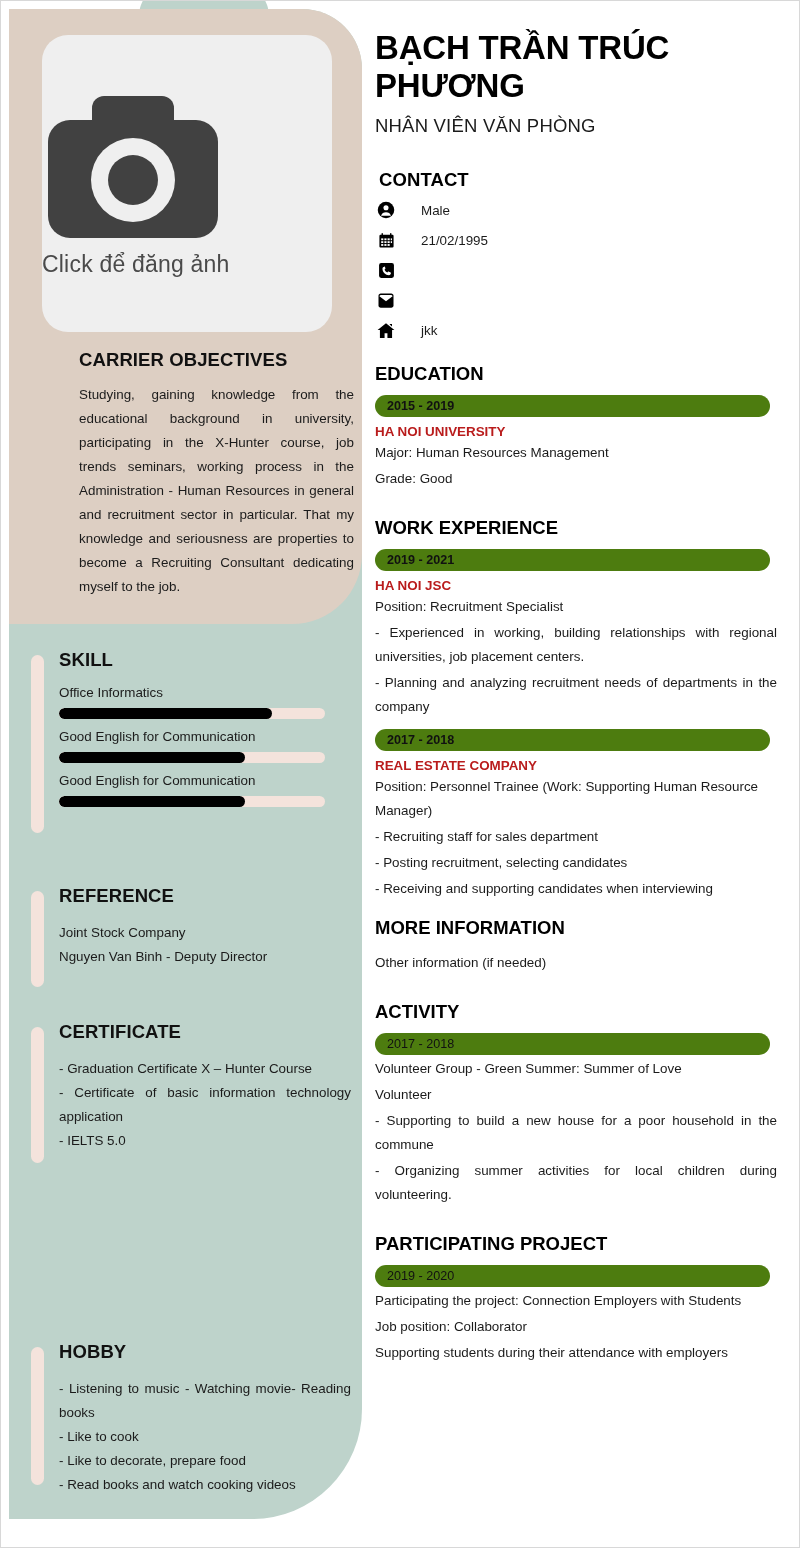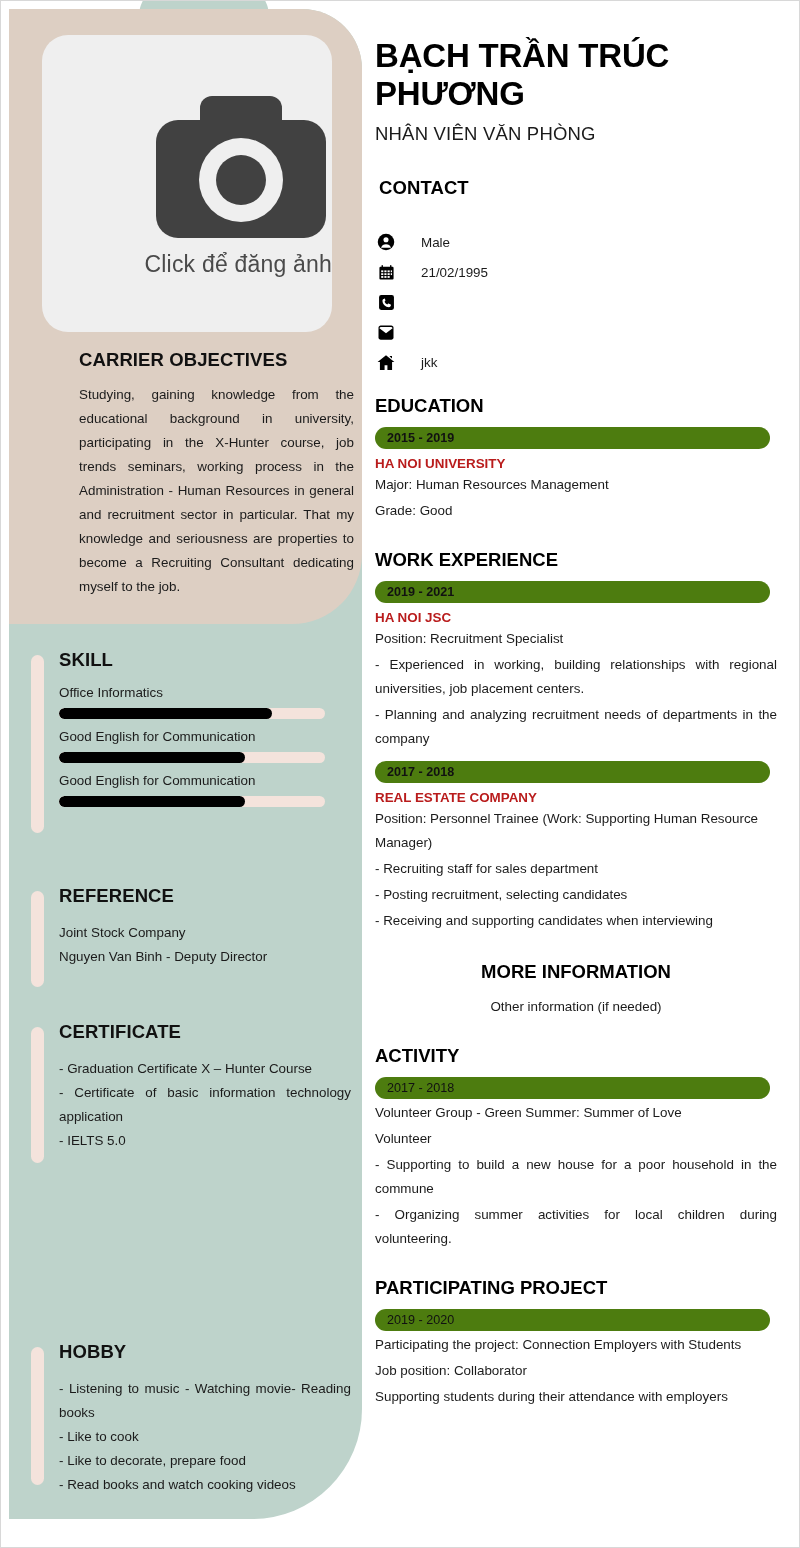--- a/index.html
+++ b/index.html
@@ -69,21 +69,21 @@
   .photo-box {
     position: absolute;
     left: 33px;
     top: 26px;
     width: 290px;
     height: 297px;
     background: #efefef;
     border-radius: 26px;
     display: flex;
     flex-direction: column;
-    align-items: flex-end;
+    align-items: flex-start;
     justify-content: center;
     cursor: pointer;
   }
   .camera-icon { width: 182px; height: 155px; display: block; }
   .photo-caption {
     margin-top: 6px;
     font-size: 23px;
     color: #4a4a4a;
     letter-spacing: 0.2px;
   }
@@ -167,38 +167,38 @@
     top: 8px;
     width: 402px;
   }
 
   .cv-name {
     font-size: 33px;
     font-weight: bold;
     line-height: 38px;
     color: #000;
     letter-spacing: -0.2px;
-    margin-top: 28px;
+    margin-top: 20px;
   }
   .cv-role {
     font-size: 18.5px;
     color: #1b1b1b;
     margin-top: 10px;
     letter-spacing: 0.2px;
   }
 
   .r-heading {
     font-size: 18.5px;
     font-weight: bold;
     color: #000;
     letter-spacing: 0.1px;
   }
   .contact-heading { margin-top: 32px; padding-left: 4px; }
 
-  .contact-list { margin-top: 28px; }
+  .contact-list { margin-top: 4px; }
   .contact-row {
     display: flex;
     align-items: center;
     height: 30px;
   }
   .contact-ico {
     width: 22px;
     height: 22px;
     display: flex;
     align-items: center;
@@ -424,21 +424,21 @@
       <div style="margin-top:8px;">
         <div class="date-pill bold">2017 - 2018</div>
         <div class="entry-title">REAL ESTATE COMPANY</div>
         <div class="entry-line">Position: Personnel Trainee (Work: Supporting Human Resource Manager)</div>
         <div class="entry-line">- Recruiting staff for sales department</div>
         <div class="entry-line">- Posting recruitment, selecting candidates</div>
         <div class="entry-line">- Receiving and supporting candidates when interviewing</div>
       </div>
     </div>
 
-    <div class="section" style="margin-top:28px;text-align:center;">
+    <div class="section" style="margin-top:16px;">
       <h2>MORE INFORMATION</h2>
       <div class="body-text">Other information (if needed)</div>
     </div>
 
     <div class="section" style="margin-top:26px;">
       <h2>ACTIVITY</h2>
       <div class="date-pill">2017 - 2018</div>
       <div class="entry-line">Volunteer Group - Green Summer: Summer of Love</div>
       <div class="entry-line">Volunteer</div>
       <div class="entry-line justify">- Supporting to build a new house for a poor household in the commune</div>

